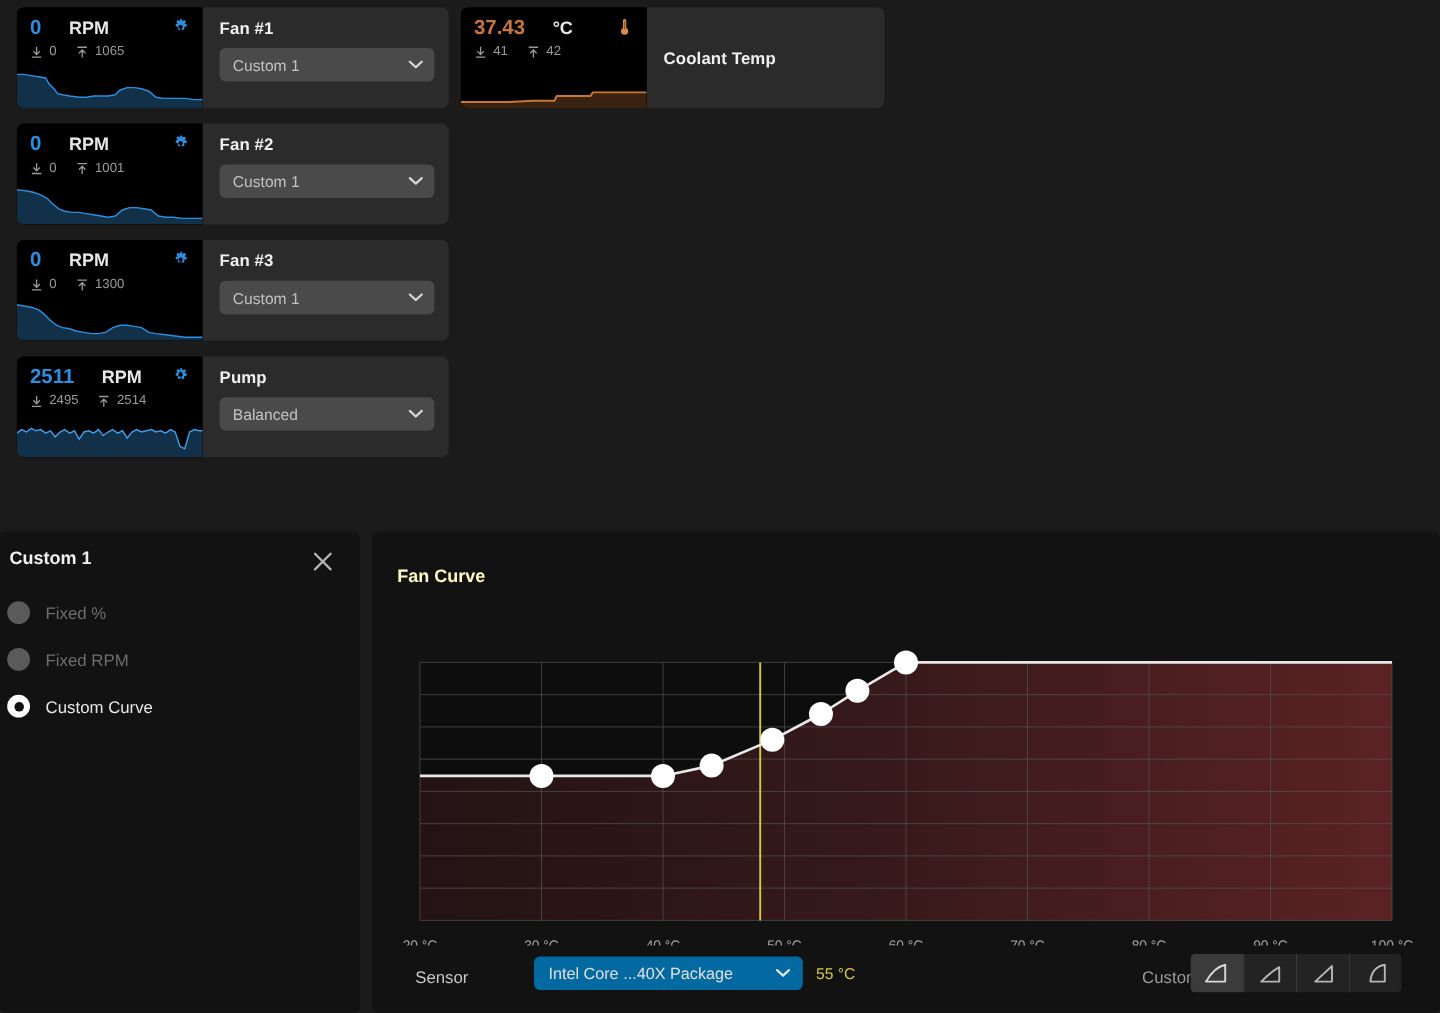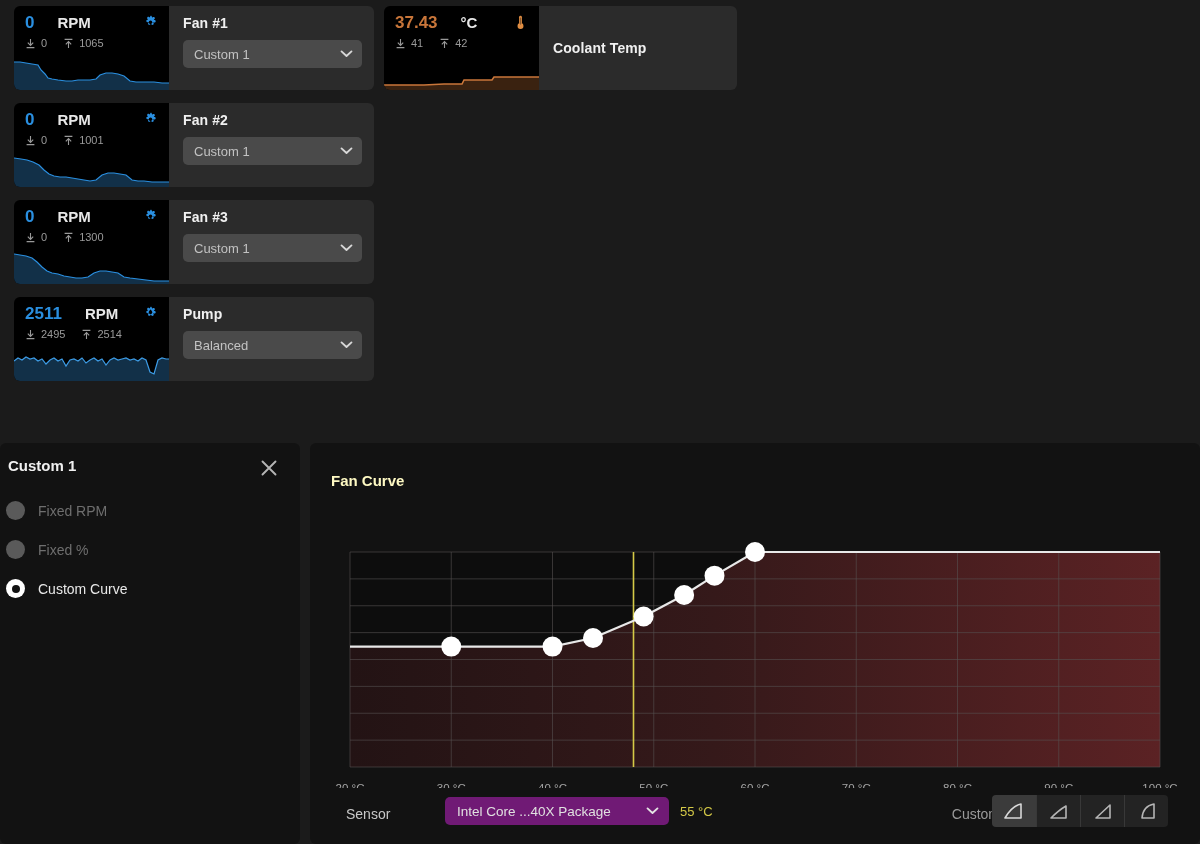--- a/index.html
+++ b/index.html
@@ -121,21 +121,21 @@
   #bottom-bar {
     position: absolute; left: 0; bottom: 0; width: 890px; height: 58px;
   }
   #sensor-label {
     position: absolute; left: 36px; top: 20px;
     font-size: 14px; color: #c8c8c8;
   }
   #sensor-select {
     position: absolute; left: 135px; top: 11px;
     width: 224px; height: 28px;
-    background: #701a75; border-radius: 5px;
+    background: #0369a1; border-radius: 5px;
     display: flex; align-items: center; justify-content: space-between;
     padding: 0 10px 0 12px; cursor: pointer;
   }
   #sensor-select .sel-label { font-size: 13.5px; color: #e0e0e0; }
   #sensor-temp {
     position: absolute; left: 370px; top: 18px;
     font-size: 13px; color: #d4c947;
   }
   #custom-label {
     position: absolute; right: 200px; top: 20px;
@@ -357,25 +357,25 @@
 
 <div id="profile-panel">
   <div class="panel-title-row">
     <span class="panel-title">Custom 1</span>
     <svg class="close-x" viewBox="0 0 20 20">
       <path d="M3.5 3.5 16.5 16.5M16.5 3.5 3.5 16.5" stroke="#b5b5b5" stroke-width="1.9" stroke-linecap="round"></path>
     </svg>
   </div>
   <div class="radio-row">
     <span class="radio"></span>
-    <span class="radio-label">Fixed RPM</span>
+    <span class="radio-label">Fixed %</span>
   </div>
   <div class="radio-row">
     <span class="radio"></span>
-    <span class="radio-label">Fixed %</span>
+    <span class="radio-label">Fixed RPM</span>
   </div>
   <div class="radio-row selected">
     <span class="radio on"></span>
     <span class="radio-label">Custom Curve</span>
   </div>
 </div>
 
 <div id="curve-panel">
   <span id="curve-title">Fan Curve</span>
 

